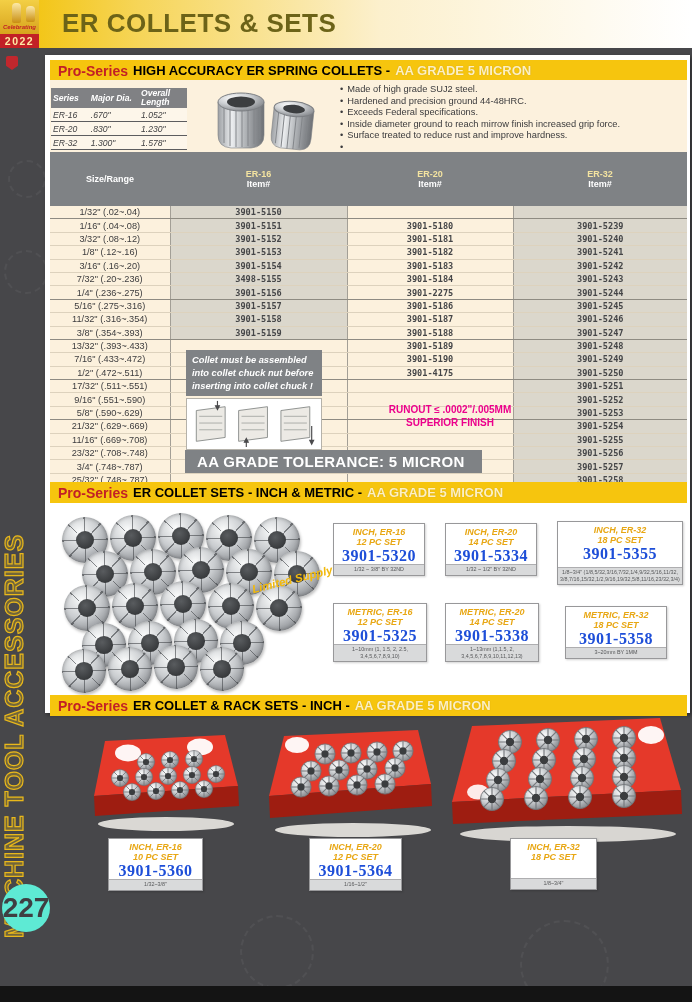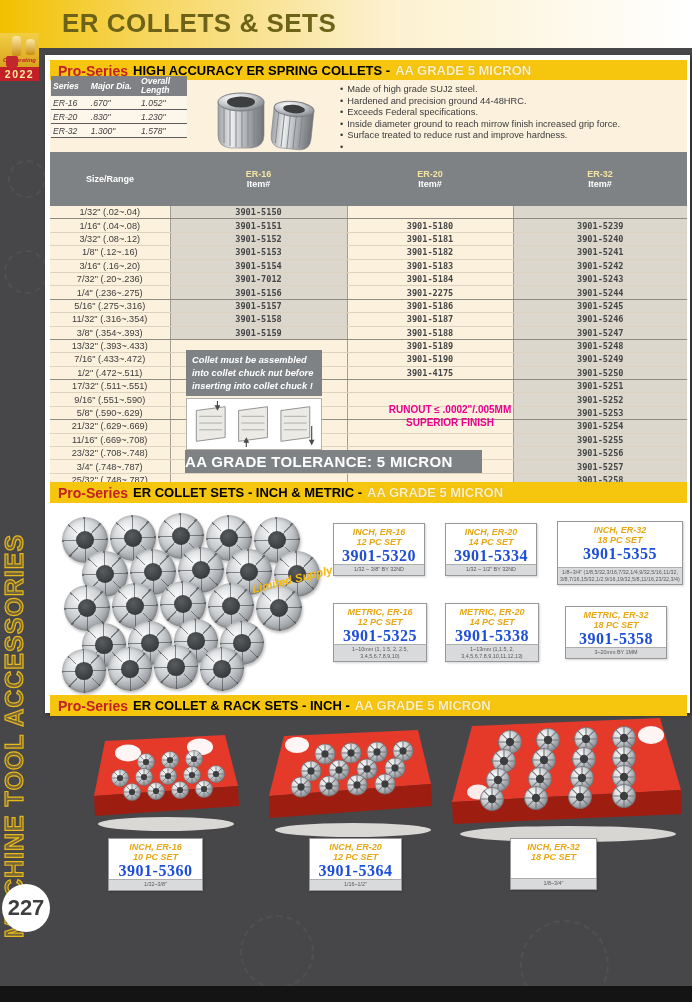--- a/index.html
+++ b/index.html
@@ -5,57 +5,57 @@
   html,body{margin:0;padding:0;}
   body{font-family:"Liberation Sans",sans-serif;background:#47474a;}
   #canvas{position:relative;width:692px;height:1002px;background:#47474a;overflow:hidden;}
 
   
   .top-band{position:absolute;left:0;top:0;width:692px;height:48px;
     background:linear-gradient(90deg,#f2c000 0%,#f6d558 20%,#fcf0cd 55%,#ffffff 100%);}
   .page-title{position:absolute;left:62px;top:8px;font-size:26px;font-weight:bold;
     letter-spacing:.5px;color:#6c6318;}
   .badge{position:absolute;left:0;top:0;width:39px;height:48px;
-    background:linear-gradient(180deg,#f3cf45 0%,#d8a41d 70%,#c08d12 100%);overflow:hidden;margin-top:33px;}
+    background:linear-gradient(180deg,#f3cf45 0%,#d8a41d 70%,#c08d12 100%);overflow:hidden;}
   .badge .bottle{position:absolute;width:9px;height:20px;border-radius:4px 4px 2px 2px;
     background:linear-gradient(180deg,#fce9a8,#c98f12);top:3px;}
   .badge .celebr{position:absolute;left:0;right:0;top:24px;text-align:center;
     font-size:6px;font-style:italic;font-weight:bold;color:#c22026;}
   .badge .yr{position:absolute;left:0;right:0;bottom:0;height:14px;background:#c22026;
     color:#ffe9a4;font-weight:bold;font-size:10.5px;letter-spacing:1.5px;text-align:center;line-height:14px;}
 
   .red-gear{position:absolute;left:6px;top:56px;width:12px;height:14px;background:#c1272d;
     border-radius:2px;clip-path:polygon(0 0,100% 0,100% 70%,50% 100%,0 70%);}
 
   .deco{position:absolute;border:2px dashed rgba(255,255,255,.05);border-radius:50%;}
 
   
   .side-text{position:absolute;left:0;top:338px;width:42px;height:600px;
     writing-mode:vertical-rl;transform:rotate(180deg);text-align:left;
     font-size:25px;font-weight:600;letter-spacing:1px;
     color:rgba(245,196,10,.25);-webkit-text-stroke:1.2px #e9b81b;}
   .page-num{position:absolute;left:2px;top:884px;width:48px;height:48px;border-radius:50%;
-    background:#ffffff;color:#3f3f42;font-size:22px;font-weight:bold;
+    background:#5eead4;color:#3f3f42;font-size:28px;font-weight:bold;
     display:flex;align-items:center;justify-content:center;}
 
   
   .card{position:absolute;left:45px;top:55px;width:645px;height:658px;background:#ffffff;
     box-shadow:2px 2px 4px rgba(0,0,0,.4);}
 
   .band{position:absolute;left:5px;width:637px;height:21px;background:#f6c50e;
     display:flex;align-items:center;gap:5px;padding-left:8px;box-sizing:border-box;
     font-size:13px;font-weight:bold;white-space:nowrap;}
   .band .brand{color:#c22026;font-size:14px;}
   .band .btitle{color:#000000;}
   .band .bgrade{color:#fdf0c2;text-shadow:0 0 1px rgba(120,90,0,.4);}
 
   .cream{position:absolute;left:5px;top:25px;width:637px;height:398px;background:#fcf1dd;}
 
   
-  .spec{position:absolute;left:6px;top:21px;width:136px;border-collapse:collapse;
+  .spec{position:absolute;left:6px;top:33px;width:136px;border-collapse:collapse;
     font-size:8.6px;color:#3e3e40;}
   .spec th{background:#808184;color:#fff;font-weight:bold;font-style:italic;
     padding:1px 2px;text-align:left;line-height:9px;}
   .spec td{background:#fdf6ea;border-bottom:1px solid #5d5d5f;padding:1.5px 2px;font-style:italic;}
 
   
   .features{position:absolute;left:295px;top:29px;width:345px;font-size:9.3px;
     color:#3a3a3c;line-height:11.6px;}
   .features div{display:flex;gap:4px;}
   .features .dot{flex:0 0 auto;}
@@ -75,21 +75,21 @@
 
   
   .note-box{position:absolute;left:141px;top:295px;width:136px;height:46px;background:#7f8285;
     color:#fff;font-size:9.3px;font-weight:bold;font-style:italic;line-height:13px;
     padding:4px 6px;box-sizing:border-box;}
   .diagram{position:absolute;left:141px;top:343px;width:136px;height:52px;background:#fff;
     border:1px solid #b5b2aa;box-sizing:border-box;}
   .runout{position:absolute;left:295px;top:349px;width:220px;text-align:center;
     color:#ec008c;font-weight:bold;font-size:10px;line-height:12.5px;}
   .tol-banner{position:absolute;left:140px;top:395px;width:297px;height:23px;background:#7f8285;
-    color:#fff;font-weight:bold;font-size:15px;line-height:23px;padding-left:0;
+    color:#fff;font-weight:bold;font-size:15px;line-height:23px;padding-left:12px;
     box-sizing:border-box;letter-spacing:.3px;}
 
   
   .pbox{position:absolute;background:#fff;border:1px solid #98989a;box-shadow:1px 1px 2px rgba(0,0,0,.18);
     text-align:center;box-sizing:border-box;display:flex;flex-direction:column;}
   .ptitle{color:#e8a714;font-weight:bold;font-style:italic;font-size:9px;margin-top:3px;line-height:10px;}
   .psub{color:#e8a714;font-weight:bold;font-style:italic;font-size:9px;line-height:10px;}
   .pitem{color:#1d4ed8;font-family:Liberation Serif, serif;font-weight:bold;
     font-size:16px;letter-spacing:.5px;line-height:17px;}
   .prange{background:#d9dadb;border-top:1px solid #aeaeb0;color:#57585a;font-size:5.4px;
@@ -275,21 +275,21 @@
             <td class="num vline tan">3901-5241</td>
           </tr>
           <tr>
             <td class="crm">3/16" (.16~.20)</td>
             <td class="num vline tan">3901-5154</td>
             <td class="num vline crm">3901-5183</td>
             <td class="num vline tan">3901-5242</td>
           </tr>
           <tr>
             <td class="crm">7/32" (.20~.236)</td>
-            <td class="num vline tan">3901-7012</td>
+            <td class="num vline tan">3498-5155</td>
             <td class="num vline crm">3901-5184</td>
             <td class="num vline tan">3901-5243</td>
           </tr>
           <tr class="group">
             <td class="crm">1/4" (.236~.275)</td>
             <td class="num vline tan">3901-5156</td>
             <td class="num vline crm">3901-2275</td>
             <td class="num vline tan">3901-5244</td>
           </tr>
           <tr>

